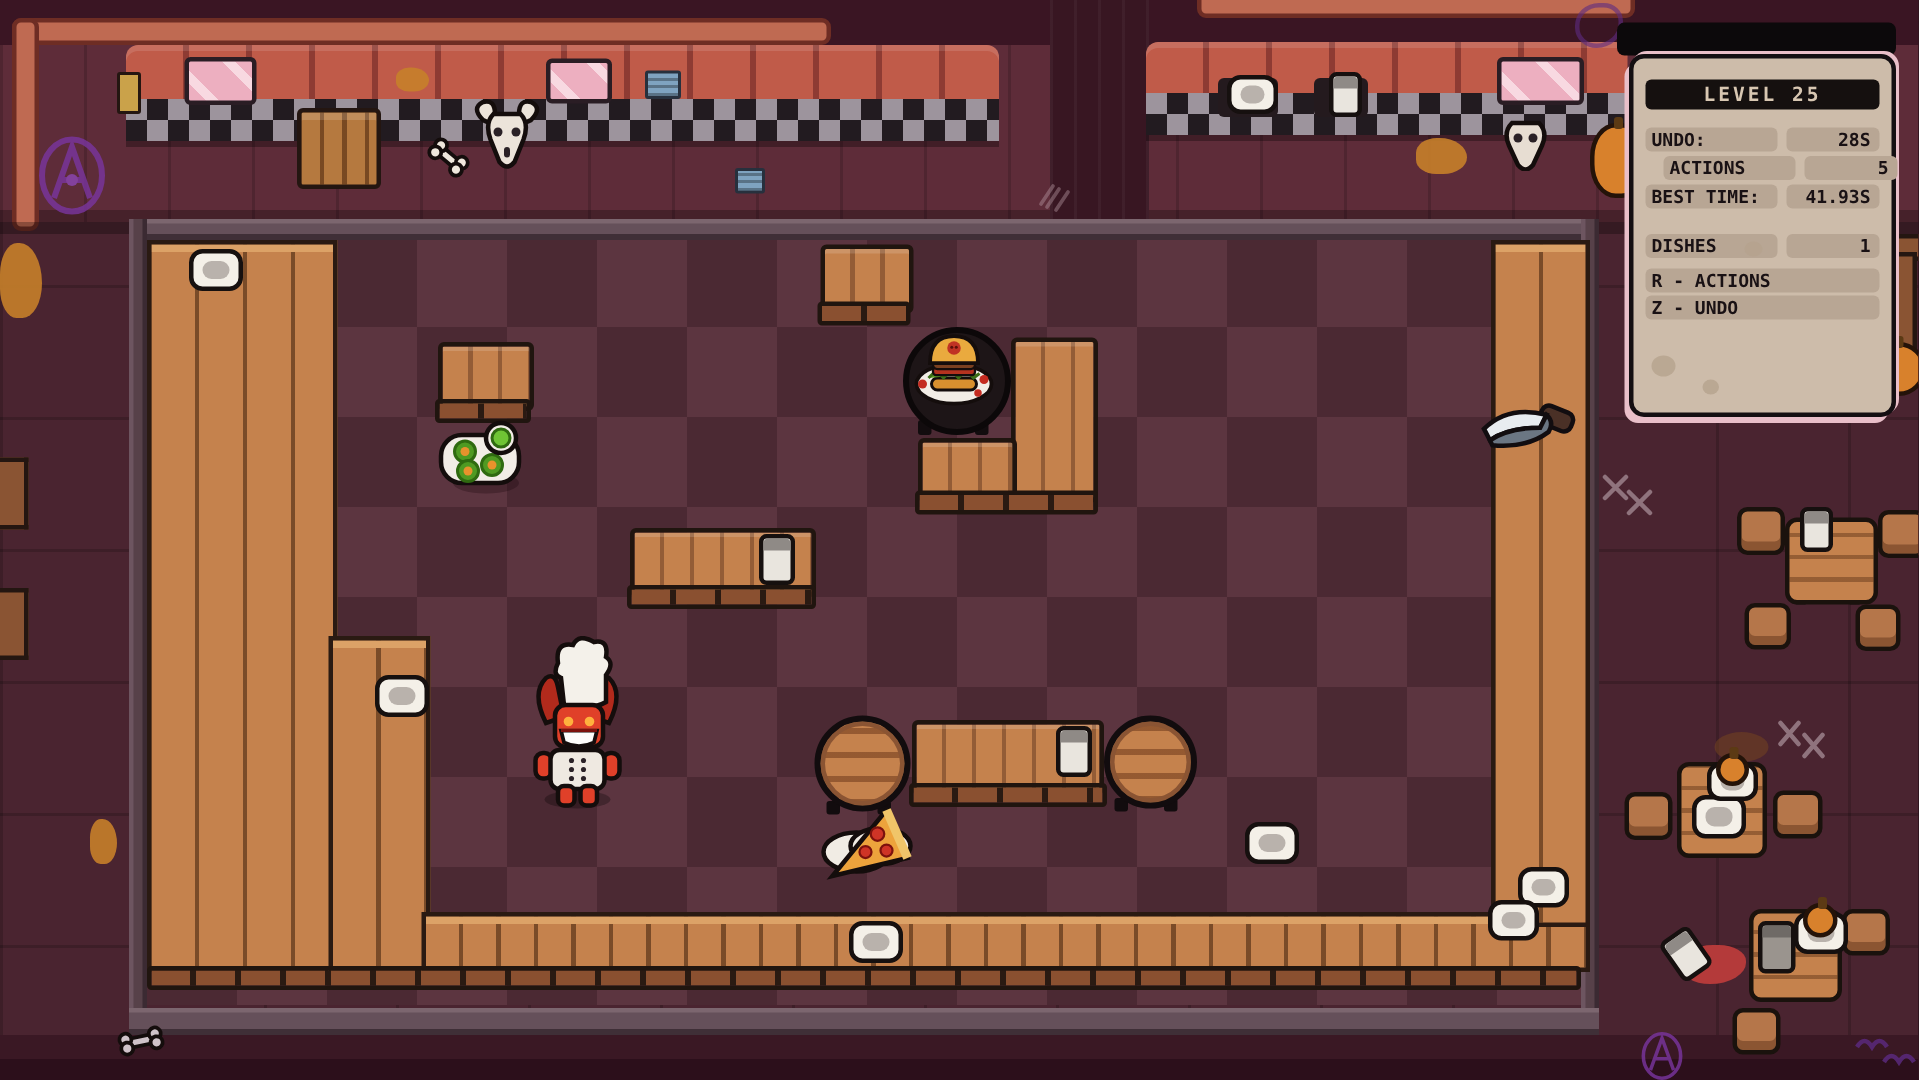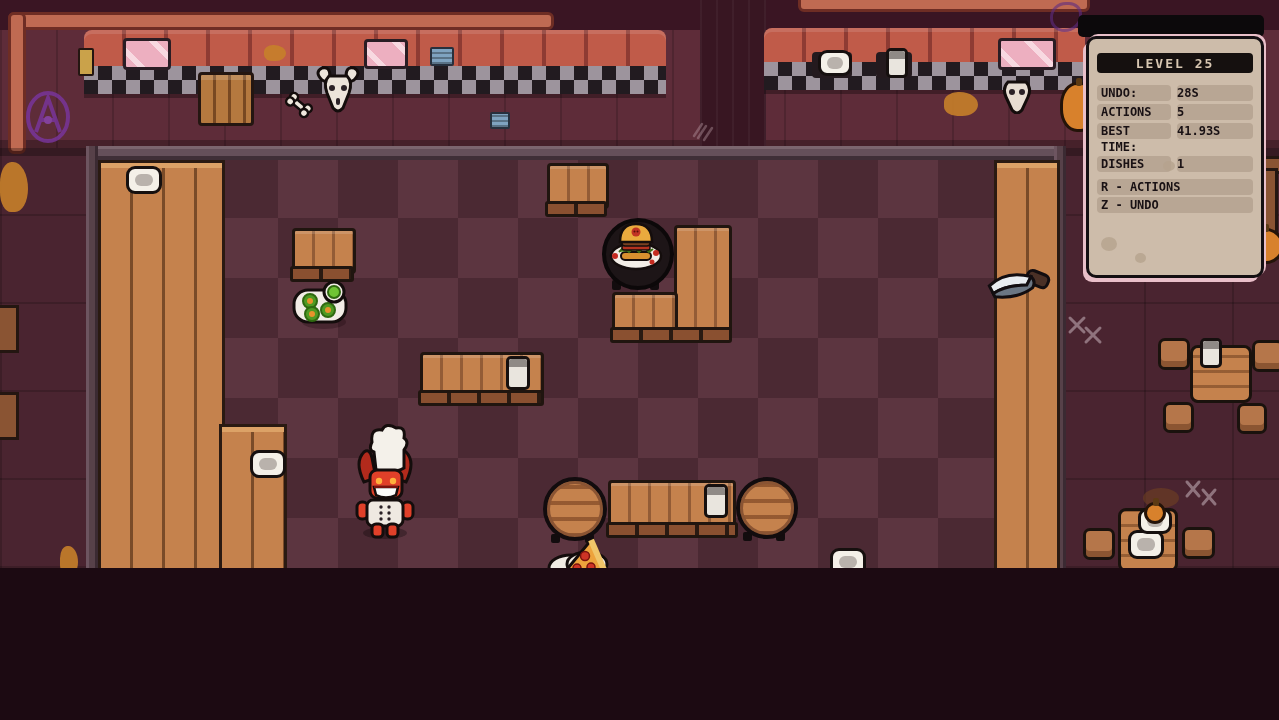--- a/index.html
+++ b/index.html
@@ -1,16 +1,16 @@
 <!DOCTYPE html>
 <html><head>
 <meta charset="utf-8">
 <style>
   html,body{margin:0;padding:0;background:#1c0a12;}
-  #stage{position:relative;width:1279px;height:568px;overflow:hidden;
+  #stage{position:relative;width:1279px;height:720px;overflow:hidden;
     background-color:#4a2430;
     background-image:
       repeating-linear-gradient(0deg, rgba(0,0,0,.18) 0 2px, transparent 2px 88px),
       repeating-linear-gradient(90deg, rgba(0,0,0,.18) 0 2px, transparent 2px 88px);
     font-family:"DejaVu Sans Mono", monospace;}
   .abs{position:absolute;}
   
   .topband{background:#3a1523;}
   .wall{background:#5e2c39;background-image:repeating-linear-gradient(90deg, rgba(0,0,0,.16) 0 2px, transparent 2px 56px);}
   .partition{background:#381622;background-image:repeating-linear-gradient(90deg, rgba(255,255,255,.04) 0 2px, transparent 2px 16px);}
@@ -50,21 +50,21 @@
   .spill{background:#b43a3a;border-radius:55% 45% 60% 50%;}
   .pumpkin{background:#d8812c;border:3px solid #241309;border-radius:50%;}
   .pumpkin::after{content:"";position:absolute;left:40%;top:-7px;width:6px;height:8px;background:#5c3a14;border-radius:2px;}
   
   .hud-bar{background:#0c090b;border-radius:5px;}
   .hud-panel{background:#cdbcaa;border:3px solid #140f12;border-radius:10px;box-shadow:-4px 5px 0 -1px #e9bfc9, 2px -2px 0 0 #e9bfc9;}
   .hud-head{position:absolute;left:8px;top:14px;width:156px;height:20px;background:#15100f;border-radius:4px;display:flex;align-items:center;justify-content:center;color:#d8c7b2;font-weight:bold;font-size:13px;letter-spacing:2px;}
   .stat-row{position:absolute;left:8px;width:156px;height:16px;display:flex;gap:6px;}
   .strip{background:#b8a694;border-radius:4px;font-size:12px;font-weight:bold;color:#191114;line-height:16px;}
   .strip.label{flex:1;padding-left:4px;}
-  .strip.value{width:56px;text-align:left;padding-right:20px;}
+  .strip.value{width:56px;text-align:right;padding-right:6px;}
   .ctrl-row{position:absolute;left:8px;width:156px;height:16px;}
   .ctrl-row .strip{display:block;padding-left:4px;}
   .gr{opacity:.8;}
 </style>
 </head>
 <body>
 
 <div id="stage">
 
   <div class="abs topband" style="left:0;top:0;width:1279px;height:32px;"></div>
@@ -314,21 +314,21 @@
   </svg>
 
   <div class="abs hud-bar" style="left:1078px;top:15px;width:186px;height:22px;"></div>
   <div class="abs hud-panel" style="left:1086px;top:36px;width:172px;height:236px;">
     <div class="hud-head">LEVEL 25</div>
 
     <div class="stat-row" style="top:46px;">
       <div class="strip label">UNDO:</div>
       <div class="strip value">28S</div>
     </div>
-    <div class="stat-row" style="top:65px;">
+    <div class="stat-row" style="top:65px;margin-left:12px;">
       <div class="strip label">ACTIONS</div>
       <div class="strip value">5</div>
     </div>
     <div class="stat-row" style="top:84px;">
       <div class="strip label">BEST TIME:</div>
       <div class="strip value">41.93S</div>
     </div>
     <div class="stat-row" style="top:117px;">
       <div class="strip label">DISHES</div>
       <div class="strip value">1</div>

